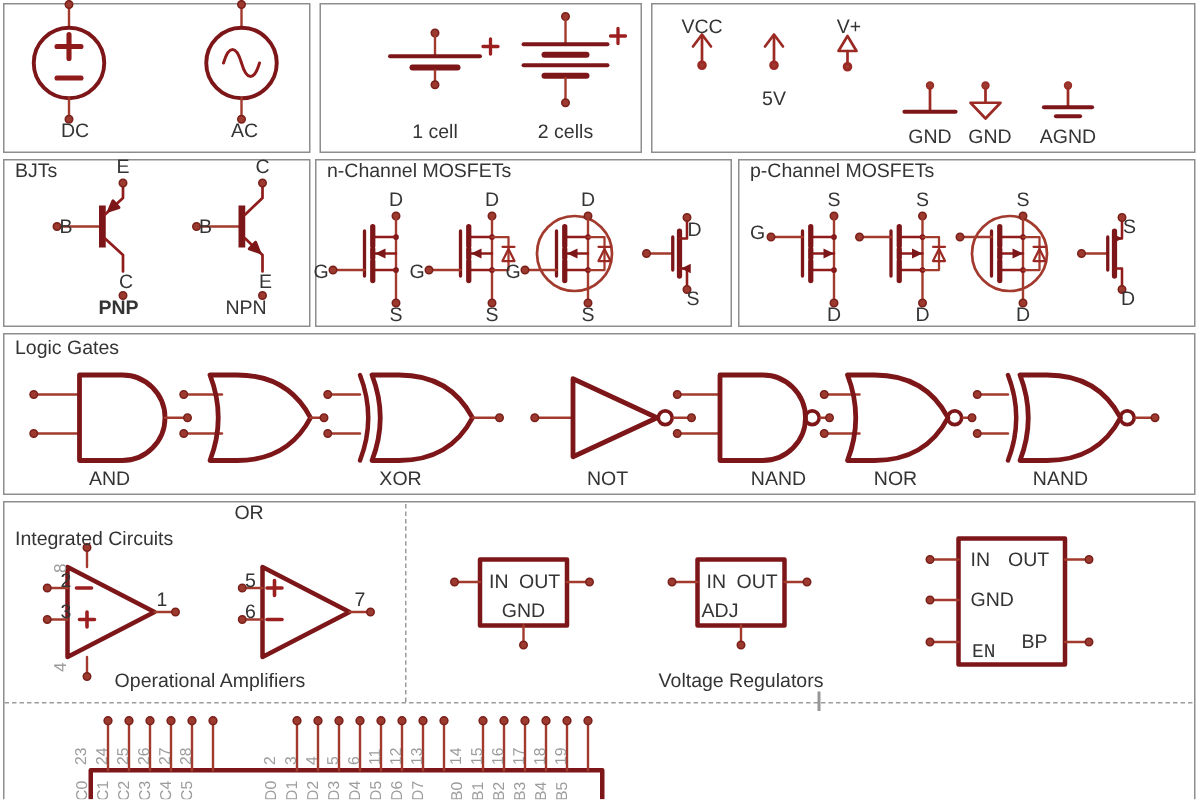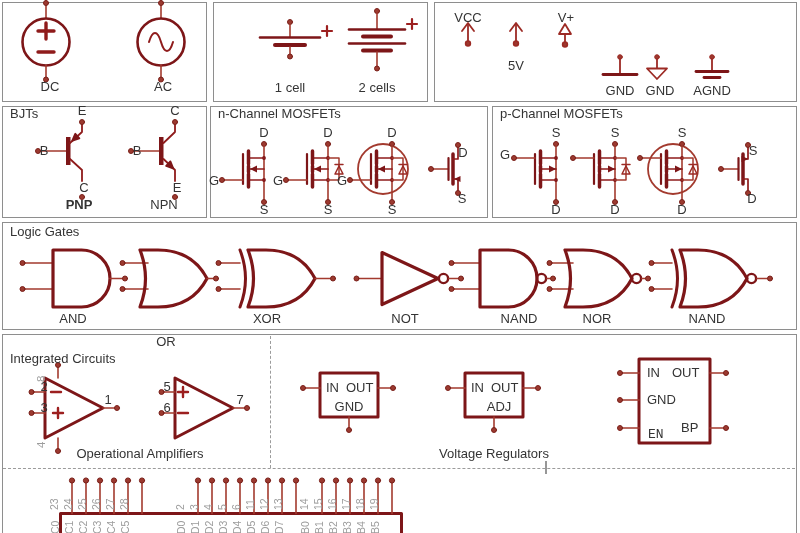--- a/index.html
+++ b/index.html
@@ -503,21 +503,21 @@
   <span class="lbl c num" style="left:167px;top:380px;">5</span>
   <span class="lbl c num" style="left:167px;top:401px;">6</span>
   <span class="lbl c num" style="left:240px;top:393px;">7</span>
   <span class="lbl c" style="left:140px;top:447px;">Operational Amplifiers</span>
 
   <span class="lbl small gray" style="left:326px;top:381px;">IN</span>
   <span class="lbl small gray ra" style="left:346px;top:381px;width:26px;">OUT</span>
   <span class="lbl c small gray" style="left:349px;top:400px;">GND</span>
   <span class="lbl small gray" style="left:471px;top:381px;">IN</span>
   <span class="lbl small gray ra" style="left:491px;top:381px;width:26px;">OUT</span>
-  <span class="lbl c small gray" style="left:499px;top:400px;">ADJ</span>
+  <span class="lbl c small gray" style="left:480px;top:400px;">ADJ</span>
   <span class="lbl c" style="left:494px;top:447px;">Voltage Regulators</span>
   <span class="lbl small gray" style="left:647px;top:366px;">IN</span>
   <span class="lbl small gray" style="left:672px;top:366px;">OUT</span>
   <span class="lbl small gray" style="left:647px;top:393px;">GND</span>
   <span class="lbl small gray" style="left:648px;top:428px;font-family:Liberation Mono, monospace;">EN</span>
   <span class="lbl small gray" style="left:681px;top:421px;">BP</span>
 
   <span class="vnum" style="left:60px;top:498px;">23</span>
   <span class="vnum" style="left:74px;top:498px;">24</span>
   <span class="vnum" style="left:88px;top:498px;">25</span>

